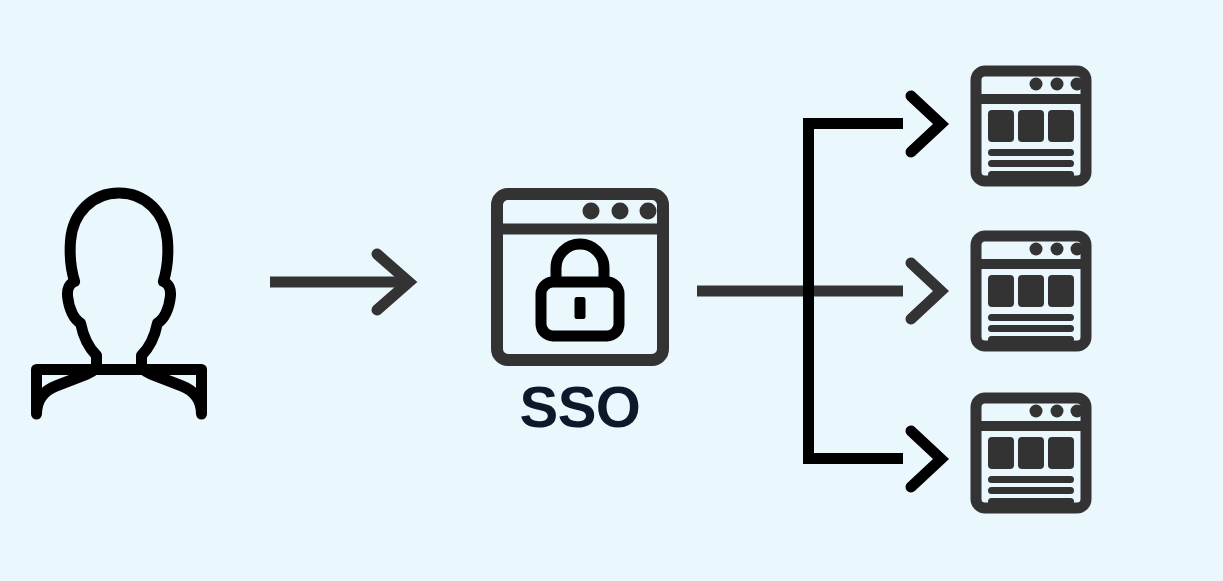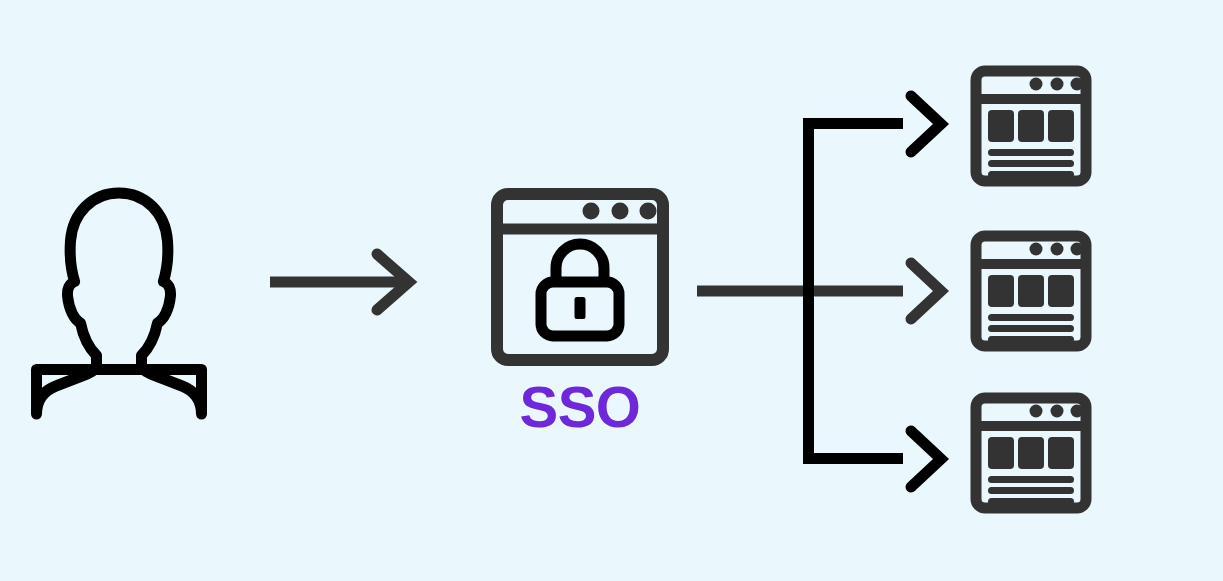--- a/index.html
+++ b/index.html
@@ -24,21 +24,21 @@
     height: 581px;
   }
   .sso-label {
     position: absolute;
     left: 450px;
     top: 378px;
     width: 260px;
     text-align: center;
     font-size: 58px;
     font-weight: bold;
-    color: #6d28d9;
+    color: #0f172a;
     letter-spacing: -0.5px;
     line-height: 1;
     font-family: "Liberation Sans", sans-serif;
   }
 </style>
 </head>
 <body>
 
 <div id="canvas">
 

